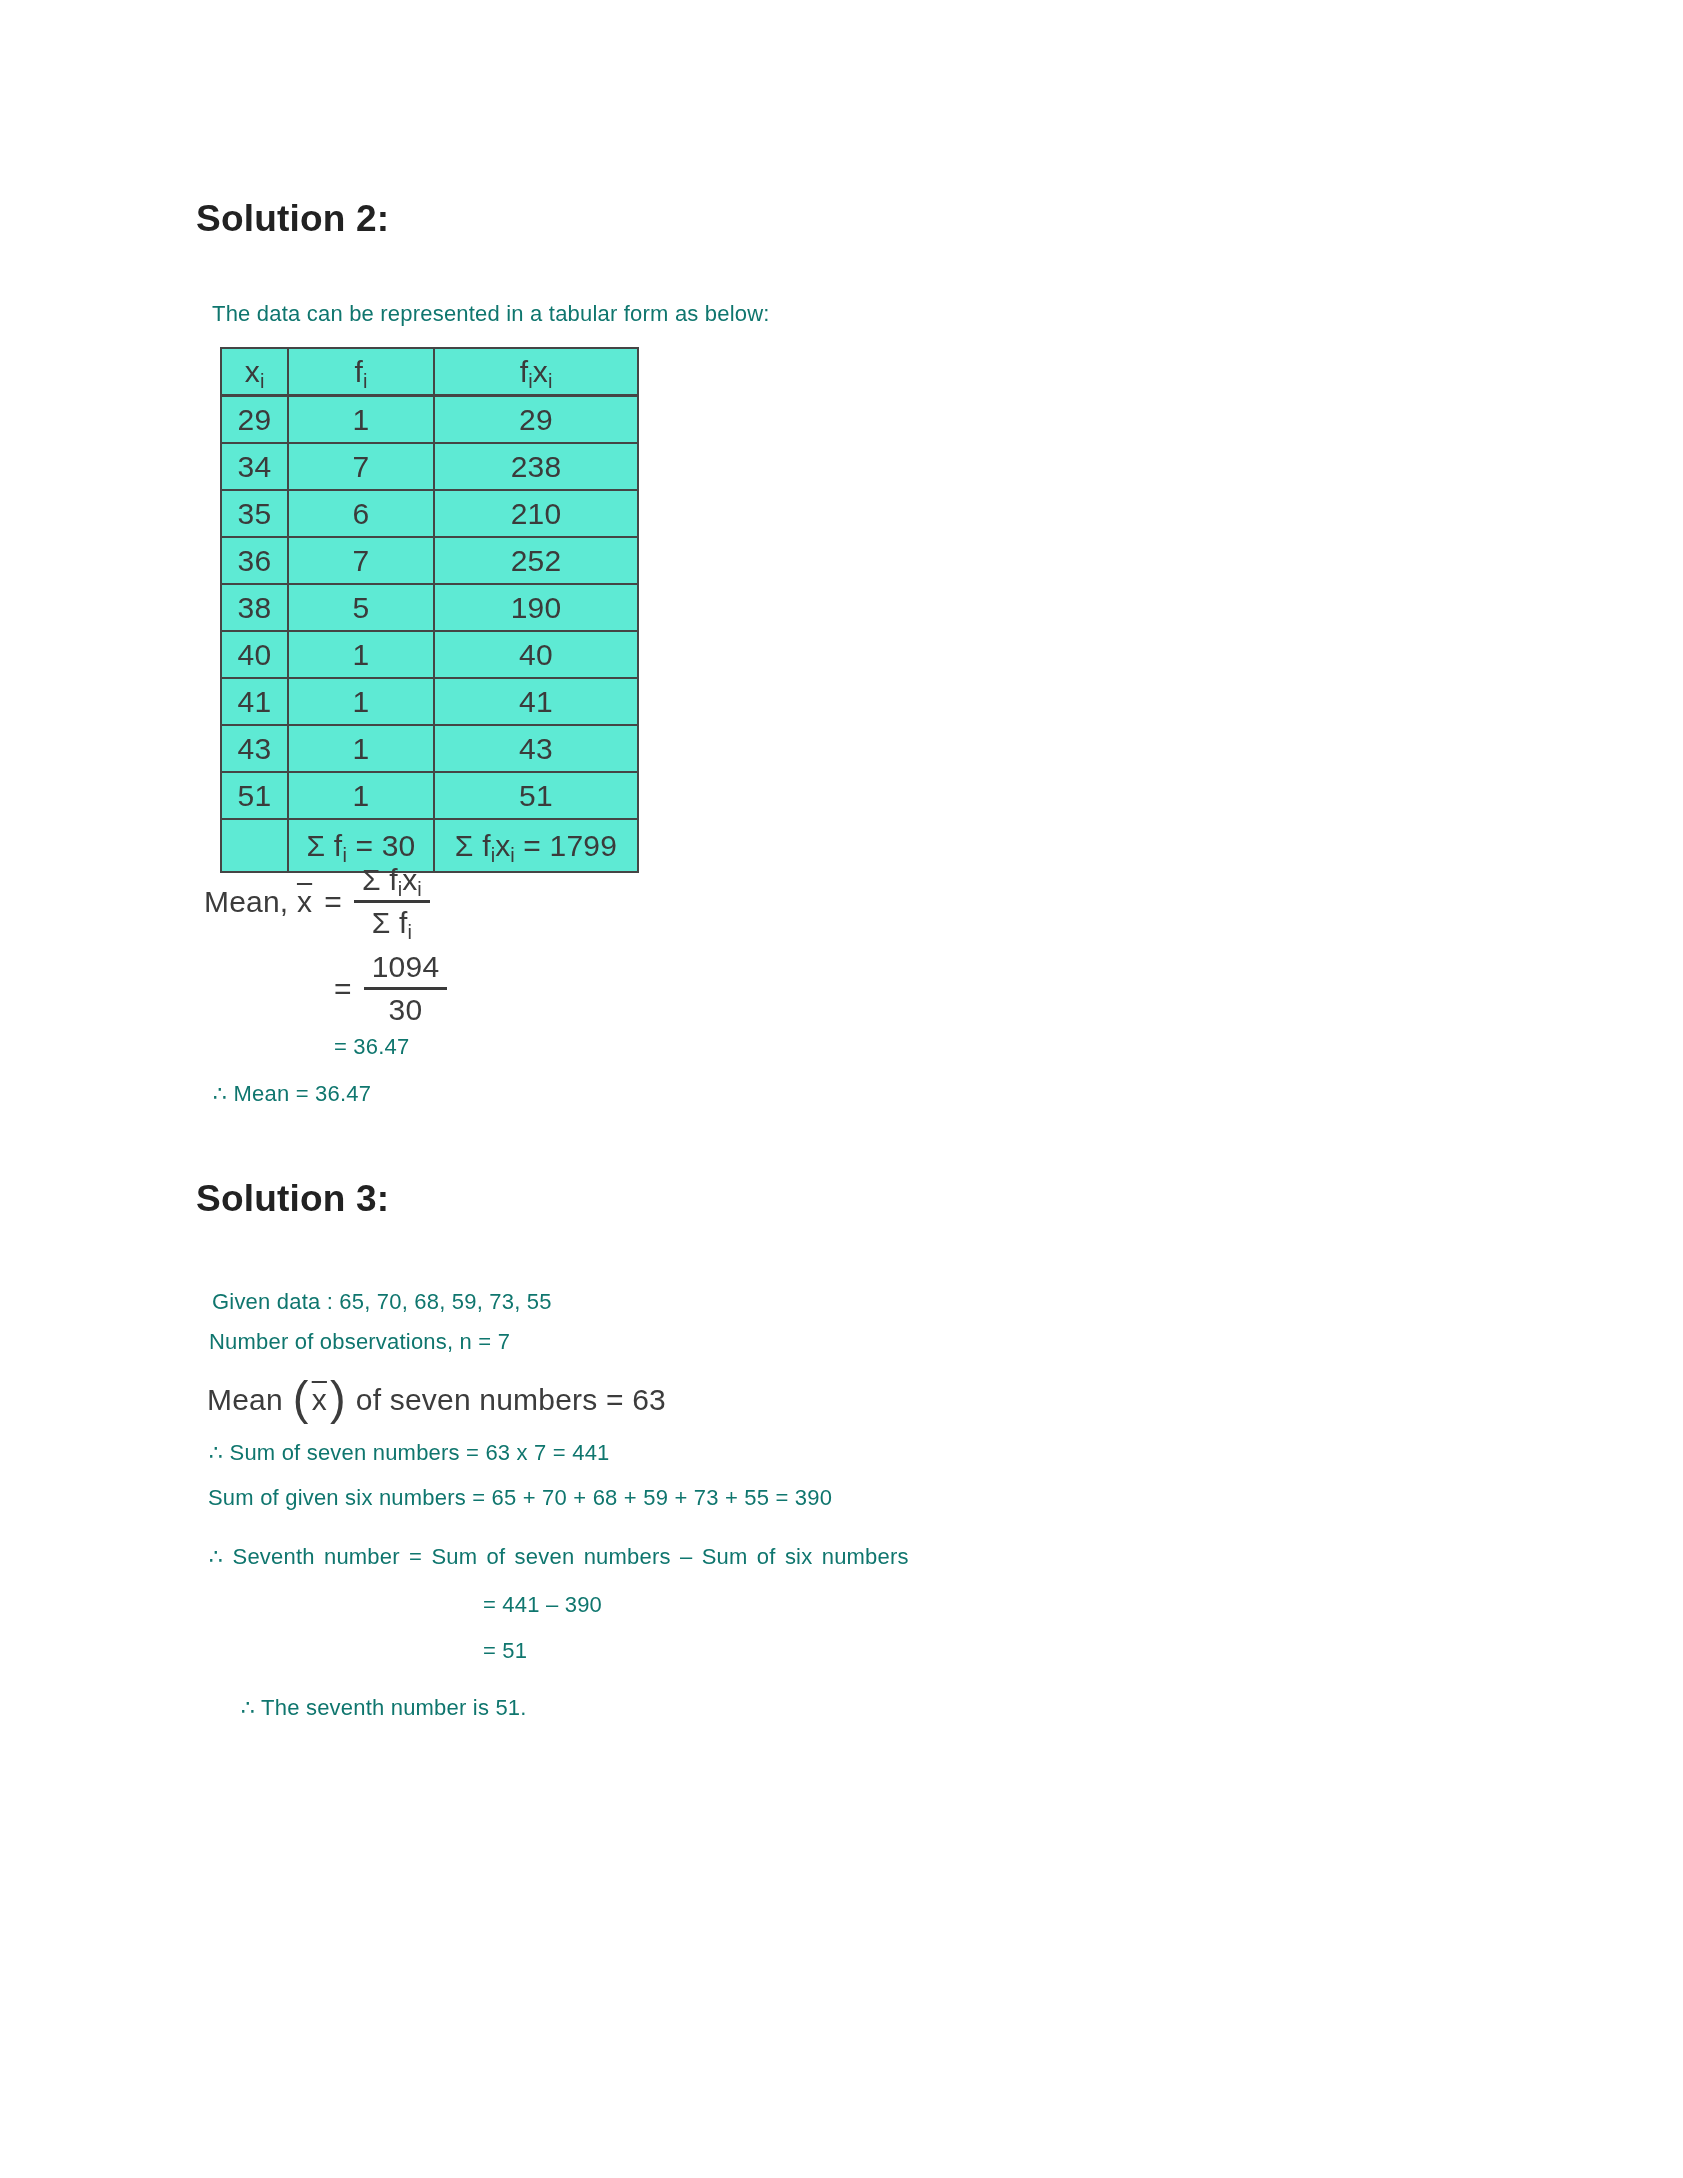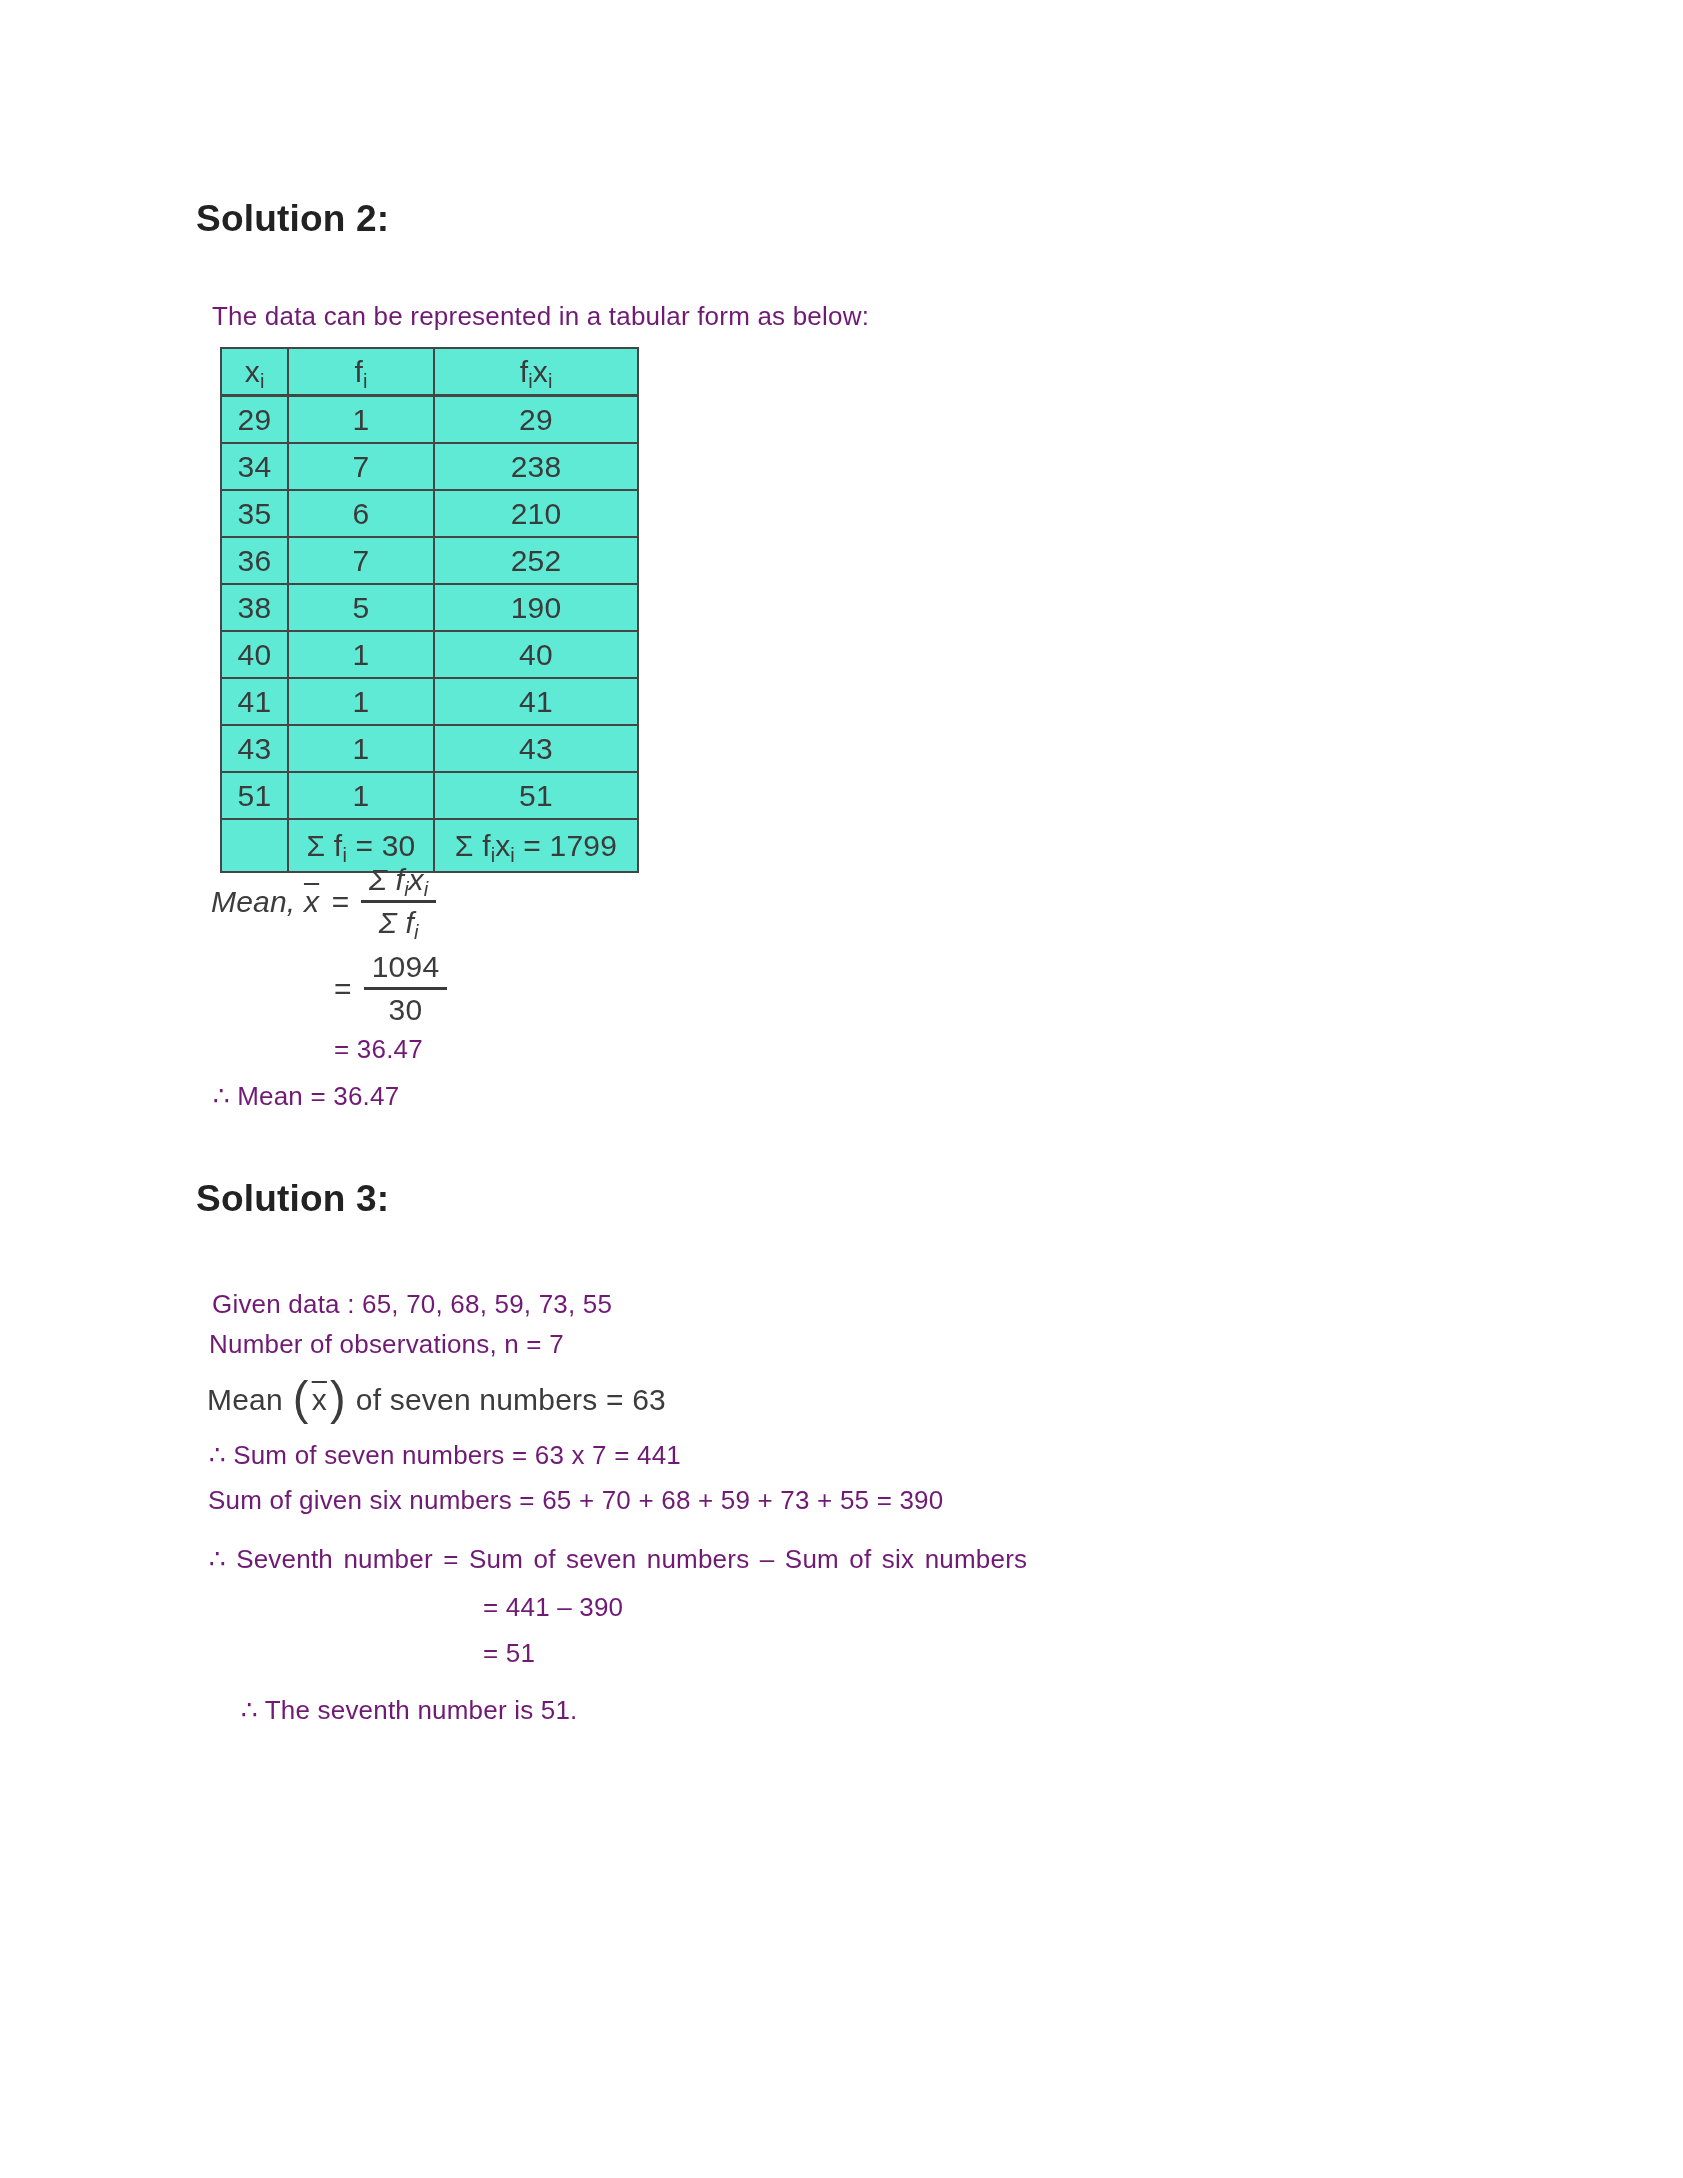--- a/index.html
+++ b/index.html
@@ -15,22 +15,22 @@
   .heading{
     position:absolute;
     font-size:37px;
     font-weight:700;
     color:#222222;
     white-space:nowrap;
     letter-spacing:0.2px;
   }
   .line{
     position:absolute;
-    font-size:26px;
-    color:#701a75;
+    font-size:22px;
+    color:#0f766e;
     white-space:nowrap;
     letter-spacing:0.2px;
   }
   .wide{word-spacing:3px;}
   
   table.freq{
     position:absolute;
     left:220px; top:347px;
     border-collapse:collapse;
     table-layout:fixed;
@@ -170,21 +170,21 @@
       </tbody>
     <tbody>
       <tr class="sum-row">
         <td></td>
         <td><span>Σ f</span><sub class="sb">i</sub><span> = 30</span></td>
         <td><span>Σ f</span><sub class="sb">i</sub><span>x</span><sub class="sb">i</sub><span> = 1799</span></td>
       </tr>
     </tbody>
   </table>
 
-  <div class="math-row" style="left:211px; top:863px;font-style:italic;">
+  <div class="math-row" style="left:204px; top:863px;">
     <span class="gap"><span>Mean,</span> <span class="xbar">x</span></span>
     <span class="gap">=</span>
     <span class="frac">
       <span class="num"><span>Σ f</span><sub class="sb">i</sub><span>x</span><sub class="sb">i</sub></span>
       <span class="den"><span>Σ f</span><sub class="sb">i</sub></span>
     </span>
   </div>
 
   <div class="math-row" style="left:334px; top:950px;">
     <span class="gap">=</span>

